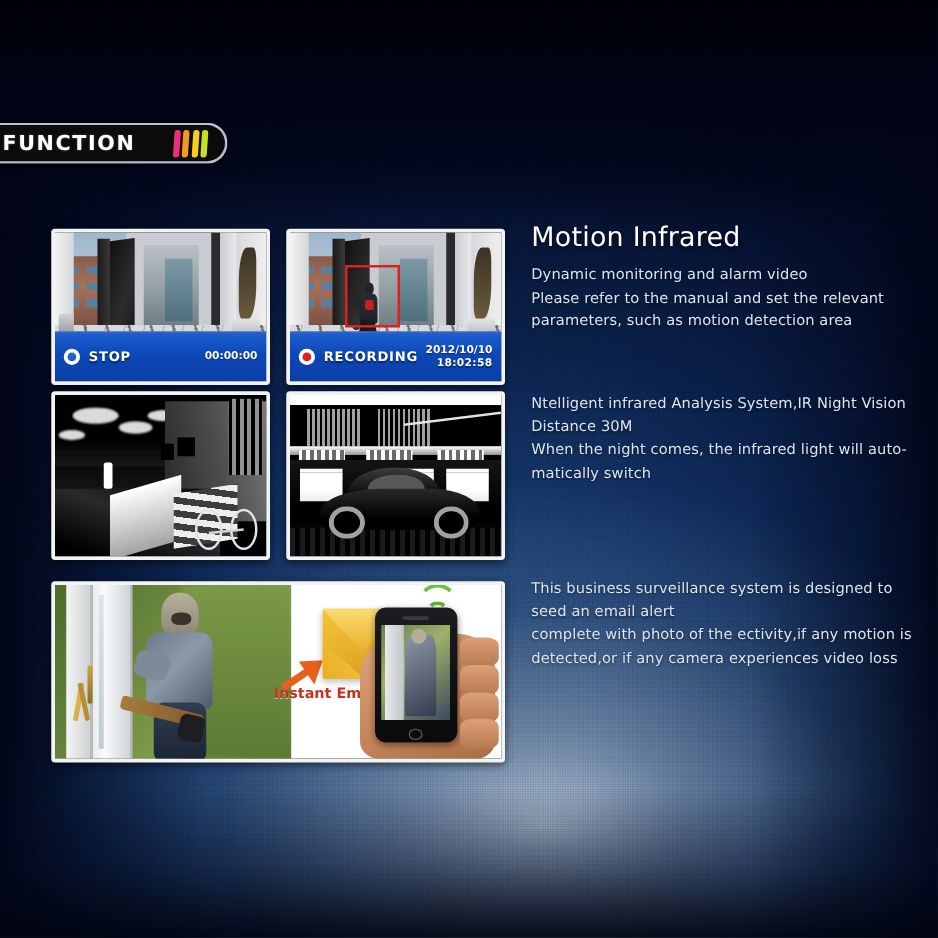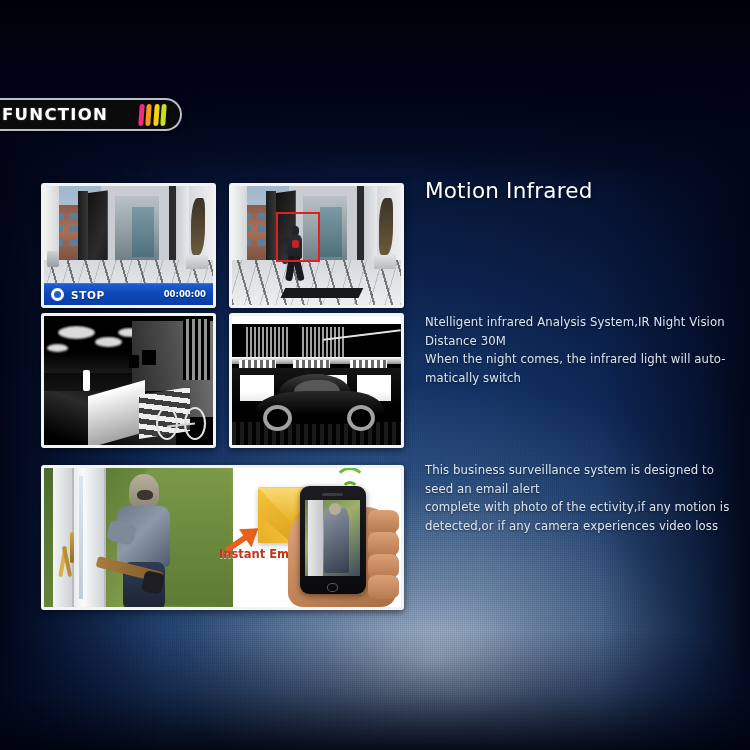--- a/index.html
+++ b/index.html
@@ -161,21 +161,21 @@
     position:absolute; left:26%; top:22%; width:26%; height:42%;
     border:2px solid #e02020;
   }
   .detect-box::before,.detect-box::after{
     content:""; position:absolute; background:#e02020;
   }
   .detect-box::before{ left:34%; top:-2px; width:34%; height:2px; background:#fff; opacity:0; }
 
   
   .statusbar{
-    position:absolute; left:0; right:0; bottom:0; height:22px;
+    position:absolute; left:0; right:0; bottom:0; height:40px;
     background:linear-gradient(180deg,#1f5fd0 0%, #0d47b8 45%, #0a3ea6 100%);
     display:flex; align-items:center; padding:0 7px;
     border-top:1px solid rgba(255,255,255,.28);
   }
   .st-dot{
     width:13px; height:13px; border-radius:50%;
     background:#ffffff; display:flex; align-items:center; justify-content:center;
     flex:none;
   }
   .st-dot i{ width:7px; height:7px; border-radius:50%; display:block; }
@@ -465,20 +465,30 @@
         <span class="p-head"></span>
         <span class="p-body"></span>
         <span class="p-red"></span>
         <span class="p-arm"></span>
         <span class="p-bag"></span>
         <span class="p-leg1"></span>
         <span class="p-leg2"></span>
       </div>
       <div class="detect-box"></div>
     </div>
+    <div class="statusbar">
+      <span class="st-dot">
+          <i style="background:#e02020"></i>
+        </span>
+      <span class="st-label">RECORDING</span>
+      <span class="st-right">
+        <span class="t1">2012/10/10</span><br>
+        <span class="t2">18:02:58</span>
+      </span>
+    </div>
   </div>
 </div>
 
 <div class="panel" id="panel-night-1">
   <div class="panel-inner">
     <div class="nv nv1">
       <div class="nv1-sky"></div>
       <div class="nv1-cloud" style="left:8%;top:8%;width:22%;height:10%"></div>
       <div class="nv1-cloud" style="left:30%;top:16%;width:16%;height:8%"></div>
       <div class="nv1-cloud" style="left:44%;top:9%;width:14%;height:7%"></div>
@@ -589,20 +599,21 @@
         <span class="hand-f f3"></span>
         <span class="hand-f f4"></span>
       </div>
 
     </div>
   </div>
 </div>
 
 <div class="feature" id="feature-motion">
   <h2>Motion Infrared</h2>
+  <p>Dynamic monitoring and alarm video<br>Please refer to the manual and set the relevant<br>parameters, such as motion detection area</p>
 </div>
 
 <div class="feature" id="feature-night">
   <p>Ntelligent infrared Analysis System,IR Night Vision<br>Distance 30M<br>When the night comes, the infrared light will auto-<br>matically switch</p>
 </div>
 
 <div class="feature" id="feature-email">
   <p>This business surveillance system is designed to<br>seed an email alert<br>complete with photo of the ectivity,if any motion is<br>detected,or if any camera experiences video loss</p>
 </div>
 

